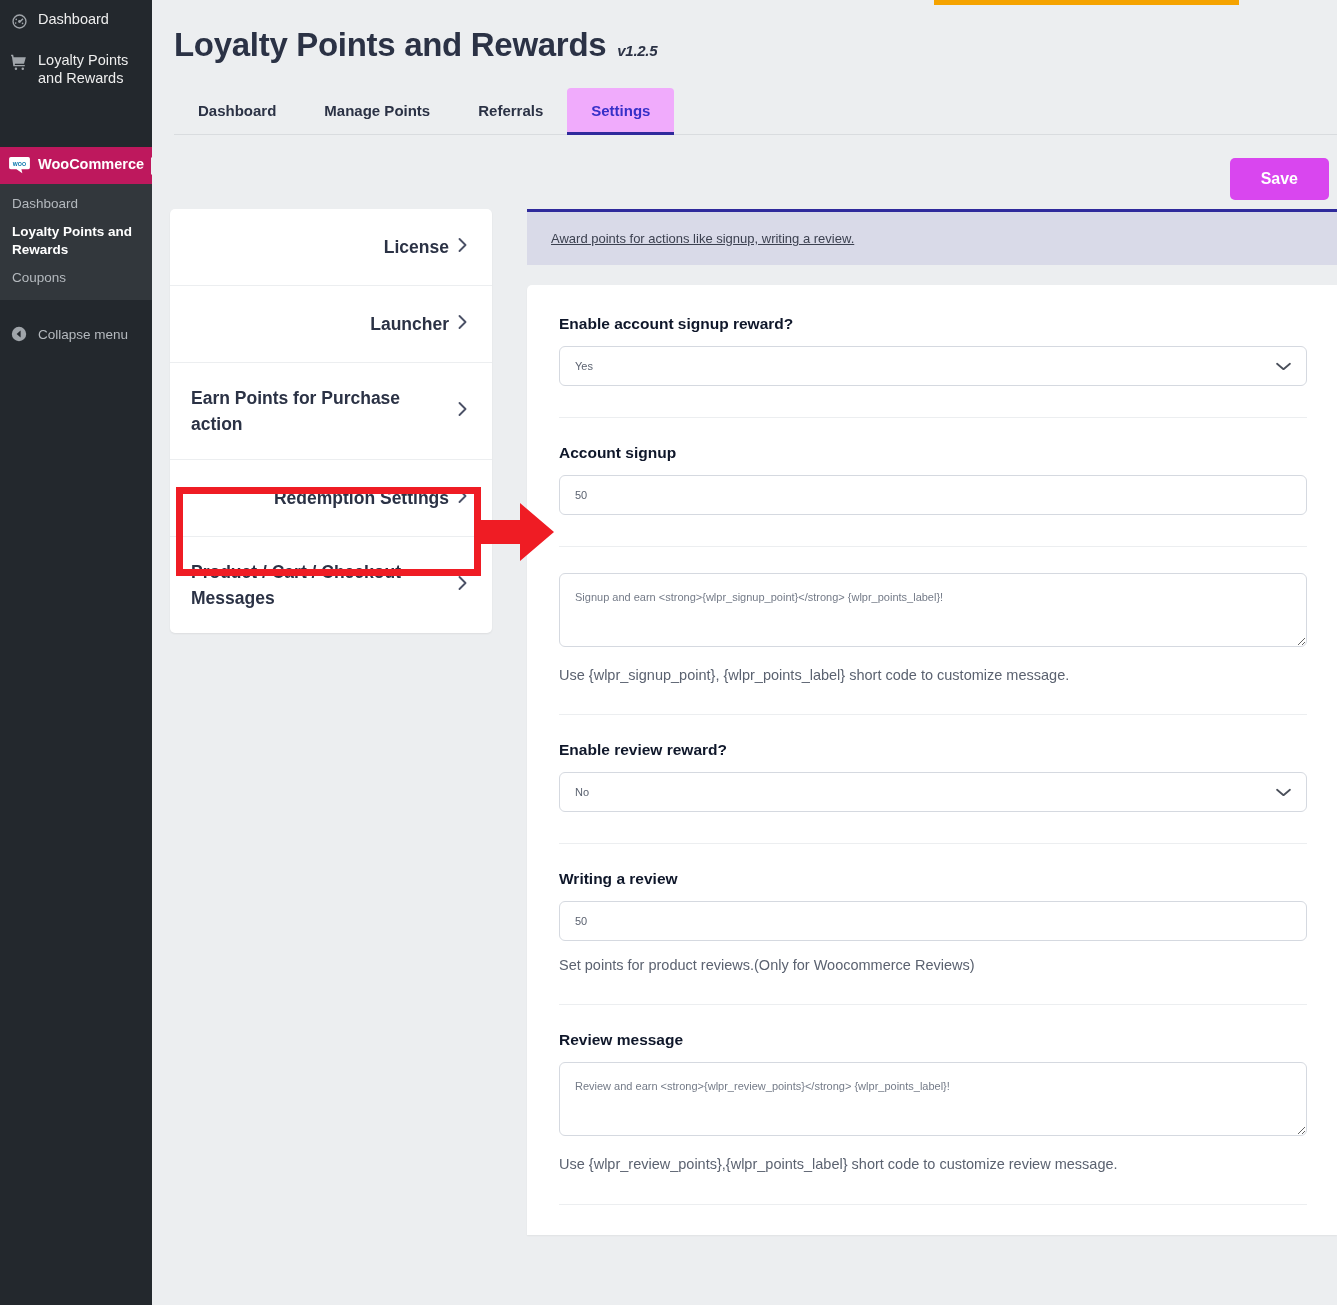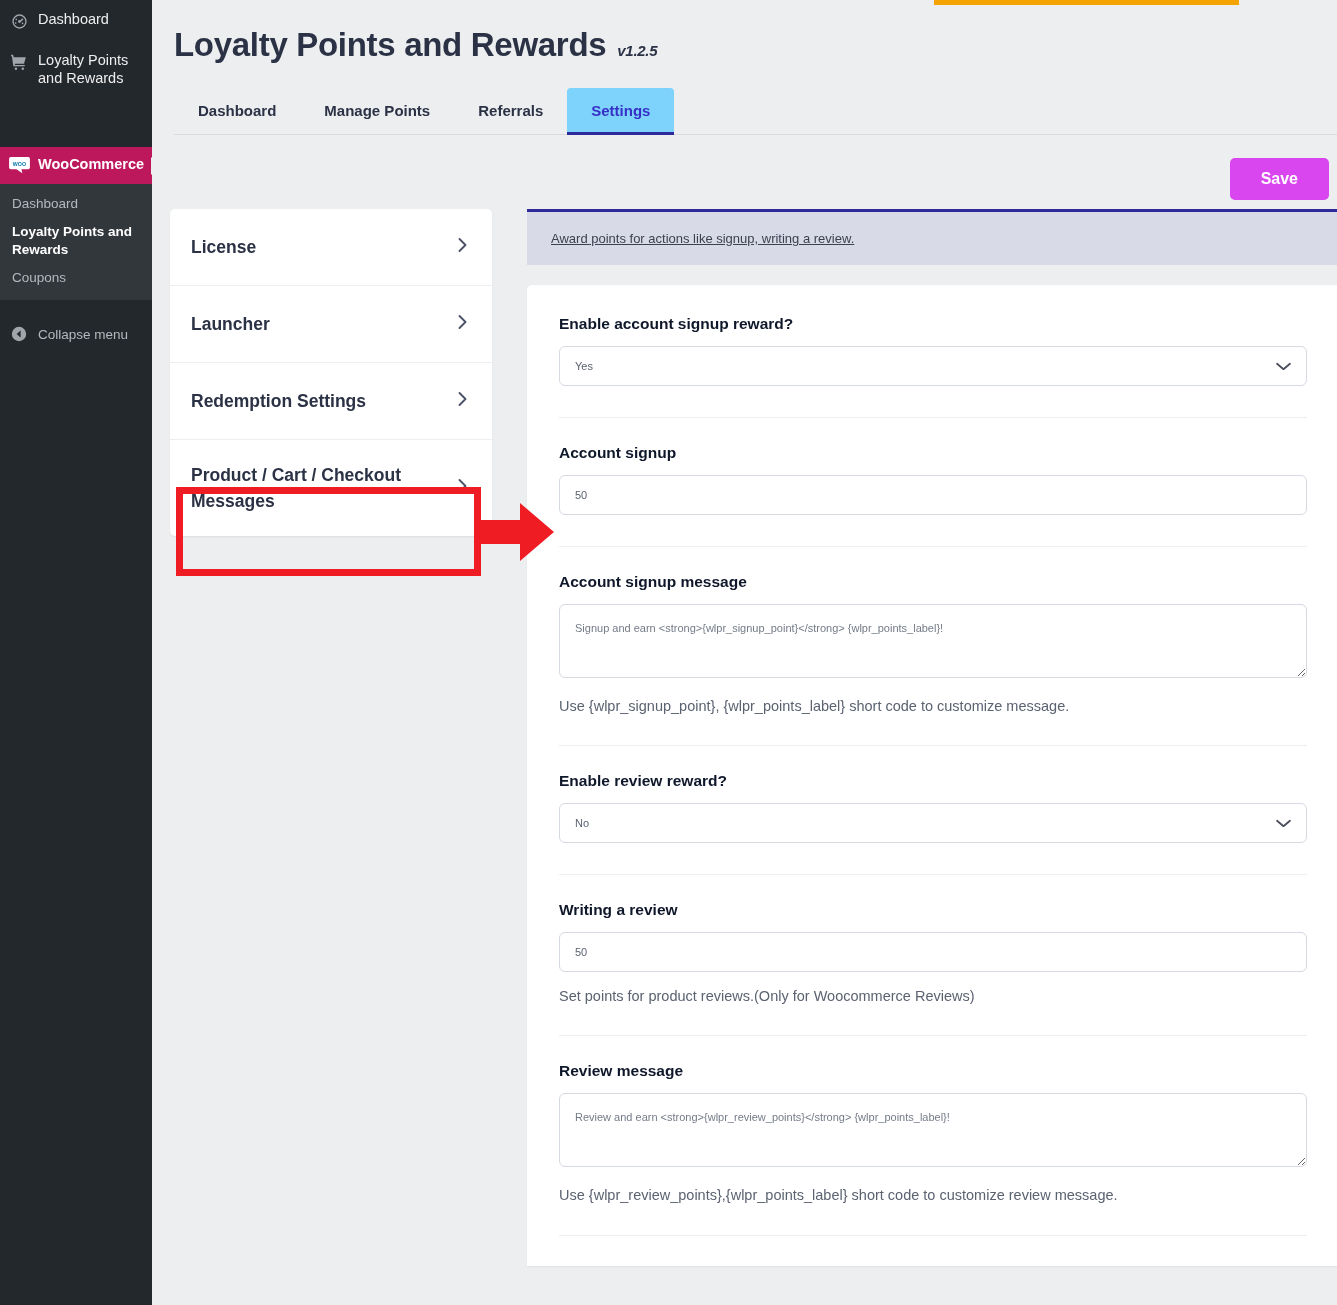--- a/index.html
+++ b/index.html
@@ -124,21 +124,21 @@
   .tab {
     padding: 14px 24px 13px 24px;
     font-size: 15px;
     font-weight: bold;
     color: #2b3245;
     cursor: pointer;
     border-bottom: 3px solid transparent;
     margin-bottom: -1px;
   }
   .tab.active {
-    background: #7dd3fc;
+    background: #f0abfc;
     color: #3730c8;
     border-bottom: 3px solid #2f2a9c;
     border-top-left-radius: 4px;
     border-top-right-radius: 4px;
   }
 
   .save-row {
     position: relative;
     height: 74px;
   }
@@ -163,21 +163,21 @@
   }
   .settings-menu {
     width: 322px; min-width: 322px;
     background: #fff;
     border-radius: 5px;
     box-shadow: 0 1px 2px rgba(0,0,0,.07);
     overflow: hidden;
     height: fit-content;
   }
   .menu-item {
-    display: flex; align-items: center; justify-content: space-between;
+    display: flex; align-items: center; justify-content: flex-end;
     padding: 22px 22px 22px 21px;
     font-size: 17.5px;
     font-weight: bold;
     color: #2b3245;
     border-bottom: 1px solid #eceef0;
     cursor: pointer;
     min-height: 77px;
     position: relative;
   }
   .menu-item:last-child { border-bottom: none; }
@@ -373,20 +373,28 @@
         <div class="menu-item">
           <span class="mi-label">License</span>
           <span class="chev">
             <svg width="13" height="20" viewBox="0 0 12 20" fill="none" stroke="currentColor" stroke-width="1.9" stroke-linecap="round" stroke-linejoin="round">
                 <path d="M2 4l6 6-6 6"></path>
               </svg>
           </span>
         </div>
         <div class="menu-item">
           <span class="mi-label">Launcher</span>
+          <span class="chev">
+            <svg width="13" height="20" viewBox="0 0 12 20" fill="none" stroke="currentColor" stroke-width="1.9" stroke-linecap="round" stroke-linejoin="round">
+                <path d="M2 4l6 6-6 6"></path>
+              </svg>
+          </span>
+        </div>
+        <div class="menu-item">
+          <span class="mi-label">Earn Points for Purchase action</span>
           <span class="chev">
             <svg width="13" height="20" viewBox="0 0 12 20" fill="none" stroke="currentColor" stroke-width="1.9" stroke-linecap="round" stroke-linejoin="round">
                 <path d="M2 4l6 6-6 6"></path>
               </svg>
           </span>
         </div>
         <div class="menu-item">
           <span class="mi-label">Redemption Settings</span>
           <span class="chev">
             <svg width="13" height="20" viewBox="0 0 12 20" fill="none" stroke="currentColor" stroke-width="1.9" stroke-linecap="round" stroke-linejoin="round">
@@ -428,21 +436,20 @@
           <div class="sep"></div>
 
           <div class="field">
             <div class="field-label">Account signup</div>
             <input class="input-ctl" type="text" value="50" style="">
           </div>
 
           <div class="sep"></div>
 
           <div class="field">
-            <div class="field-label">Account signup message</div>
             <textarea class="input-ctl" style="">Signup and earn &lt;strong&gt;{wlpr_signup_point}&lt;/strong&gt; {wlpr_points_label}!</textarea>
             <div class="helper">Use {wlpr_signup_point}, {wlpr_points_label} short code to customize message.</div>
           </div>
 
           <div class="sep"></div>
 
           <div class="field">
             <div class="field-label">Enable review reward?</div>
             <div class="select-wrap">
               <select class="select-ctl">

